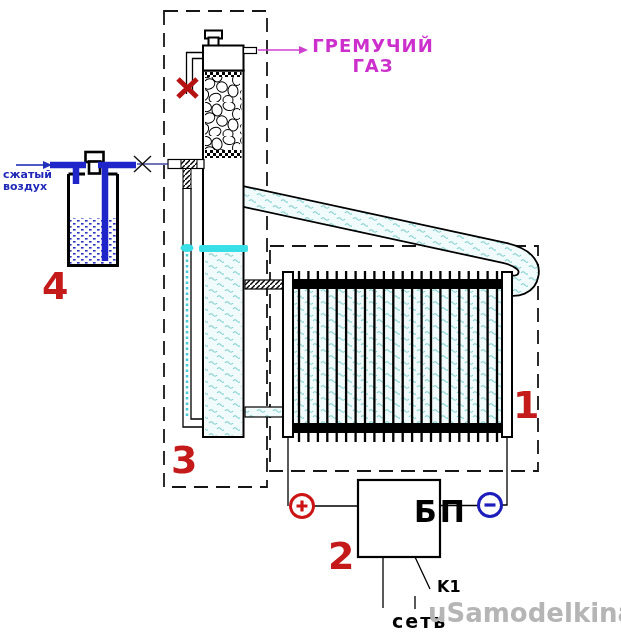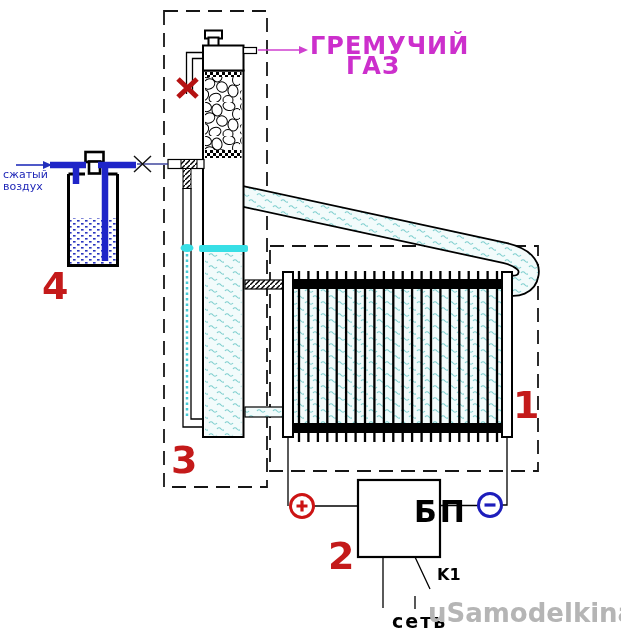--- a/index.html
+++ b/index.html
@@ -2,25 +2,25 @@
 <html><head>
 <meta charset="utf-8">
 <style>
   html,body{margin:0;padding:0;background:#ffffff;}
   .stage{
     position:relative;width:621px;height:640px;background:#ffffff;overflow:hidden;
     font-family:"DejaVu Sans",sans-serif;
   }
   .stage svg{position:absolute;left:0;top:0;}
   .txt{position:absolute;white-space:pre;line-height:1;}
-  .air-label{font-size:11px;font-weight:normal;color:#2028b8;line-height:12px;letter-spacing:0px;}
-  .gas-label{font-size:24px;font-weight:bold;color:#cc2fcc;letter-spacing:1px;line-height:20px;text-align:center;width:126px;}
+  .air-label{font-size:11px;font-weight:bold;color:#2028b8;line-height:12px;letter-spacing:0px;}
+  .gas-label{font-size:18px;font-weight:bold;color:#cc2fcc;letter-spacing:1px;line-height:20px;text-align:center;width:126px;}
   .part-num{font-size:38px;font-weight:bold;color:#c41a1a;}
   .psu-text{font-size:30px;font-weight:bold;color:#000;letter-spacing:3px;margin-left:40px;}
-  .relay{font-size:16px;font-weight:bold;color:#000;}
+  .relay{font-size:16px;font-weight:bold;color:#000;margin-top:12px;}
   .mains{font-size:19px;font-weight:bold;color:#000;letter-spacing:2px;}
   .wmark{font-size:26px;font-weight:bold;color:#b5b5b5;letter-spacing:0px;}
 </style>
 </head>
 <body>
 
 <div class="stage">
 
 <svg width="621" height="640" viewBox="0 0 621 640">
   <defs>

